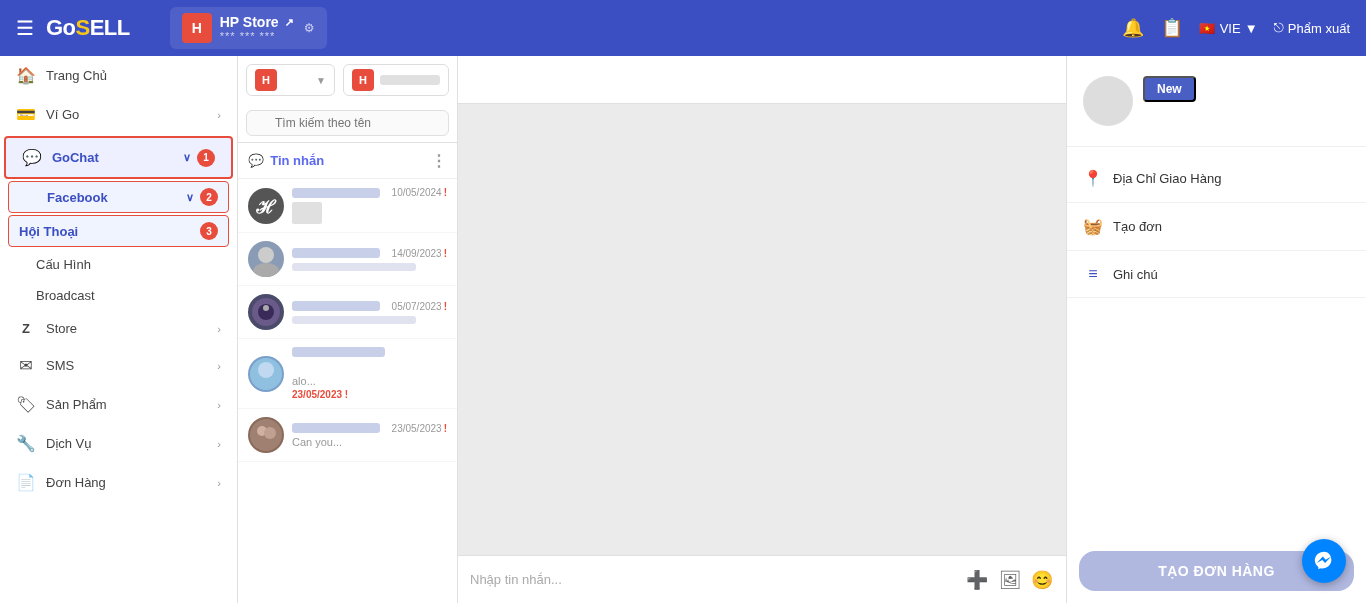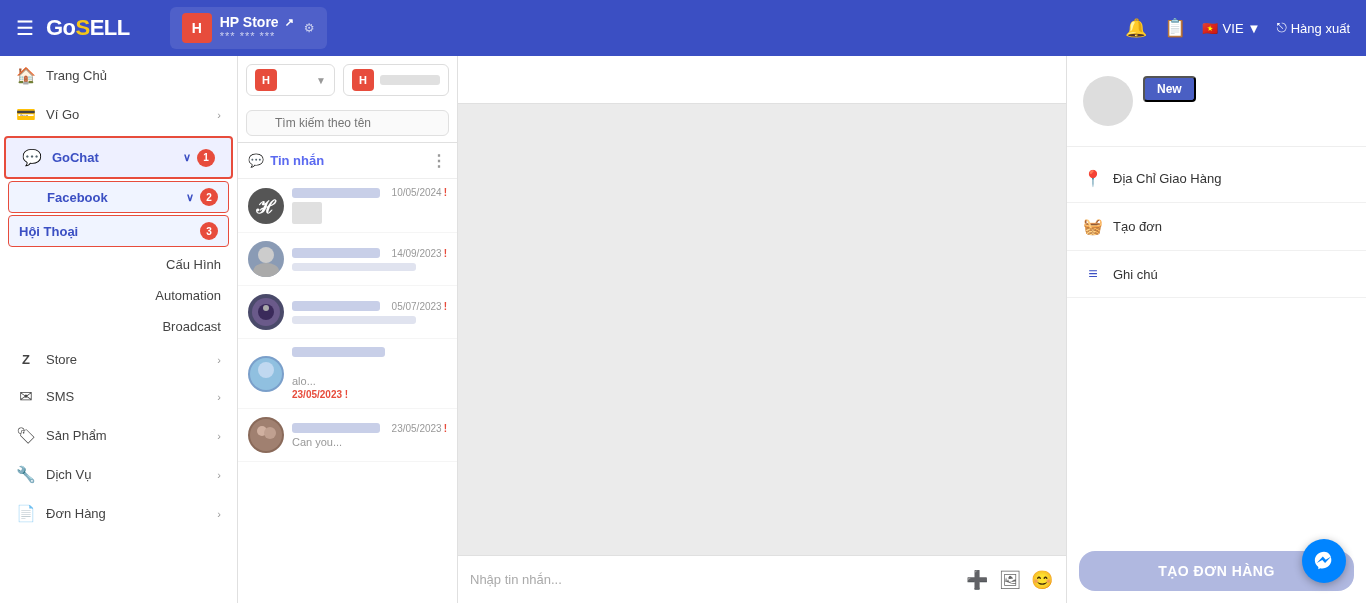--- a/index.html
+++ b/index.html
@@ -35,21 +35,21 @@
     .sidebar-item {
       display: flex; align-items: center; padding: 10px 16px;
       cursor: pointer; color: #444; font-size: 13px; border-radius: 0;
       transition: background 0.15s;
     }
     .sidebar-item .icon { margin-right: 10px; font-size: 16px; width: 20px; text-align: center; }
     .sidebar-item .arrow { margin-left: auto; font-size: 11px; color: #999; }
     .sidebar-sub-item {
       padding: 8px 16px 8px 46px;
       cursor: pointer; color: #444; font-size: 13px;
-      display: flex; align-items: center; justify-content: flex-end;
+      display: flex; align-items: center; justify-content: space-between;
     }
     .sidebar-sub-item.highlighted {
       background: #f0f4ff; border: 1.5px solid #e74c3c;
       border-radius: 4px; margin: 2px 8px; padding: 6px 10px 6px 38px; color: #3b4fc3; font-weight: 600;
     }
     .sidebar-sub-item.sub-highlighted {
       border: 1.5px solid #e74c3c;
       border-radius: 4px; margin: 2px 8px; padding: 6px 10px; color: #3b4fc3; font-weight: 600; background: #f0f4ff;
     }
     .gochat-header {
@@ -186,21 +186,21 @@
   <div class="nav-right">
     <span class="nav-icon-btn">🔔</span>
     <span class="nav-icon-btn">📋</span>
     <div class="nav-lang">
       <span>🇻🇳</span>
       <span>VIE</span>
       <span>▼</span>
     </div>
     <div class="nav-logout">
       <span>⎋</span>
-      <span>Hàng xuất</span>
+      <span>Phẩm xuất</span>
     </div>
   </div>
 </div>
 
 <div class="sidebar">
 
   <div class="sidebar-item">
     <span class="icon">🏠</span>
     <span>Trang Chủ</span>
   </div>
@@ -226,23 +226,20 @@
 
   <div class="sidebar-sub-item sub-highlighted redbox">
     <span>Hội Thoại</span>
     <span style="background:#e74c3c;color:white;border-radius:50%;width:18px;height:18px;font-size:10px;display:flex;align-items:center;justify-content:center;margin-left:auto;">3</span>
   </div>
 
   <div class="sidebar-sub-item gochat-sub-indent">
     <span>Cấu Hình</span>
   </div>
 
-  <div class="sidebar-sub-item gochat-sub-indent">
-    <span>Automation</span>
-  </div>
 
   <div class="sidebar-sub-item gochat-sub-indent">
     <span>Broadcast</span>
   </div>
 
   <div class="sidebar-item">
     <span class="icon" style="font-size:13px;font-weight:bold;">Z</span>
     <span>Store</span>
     <span class="arrow">›</span>
   </div>

